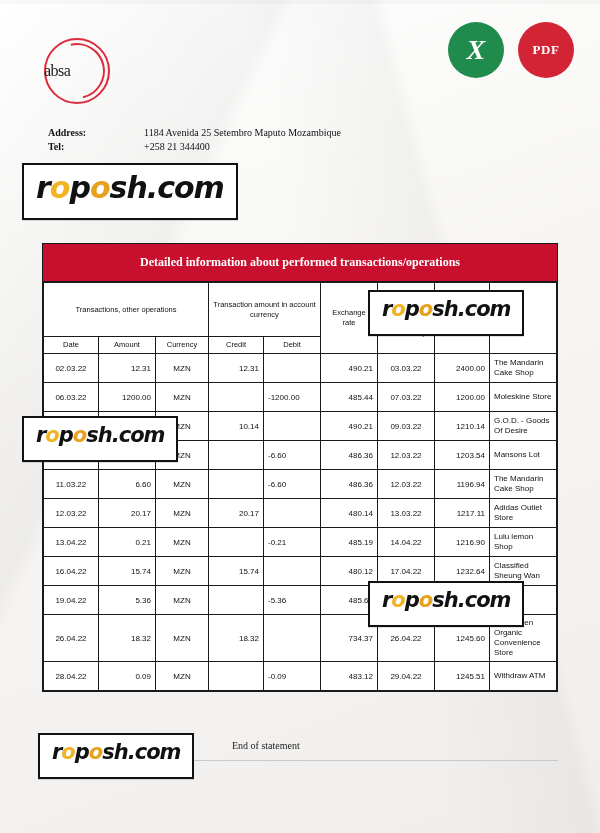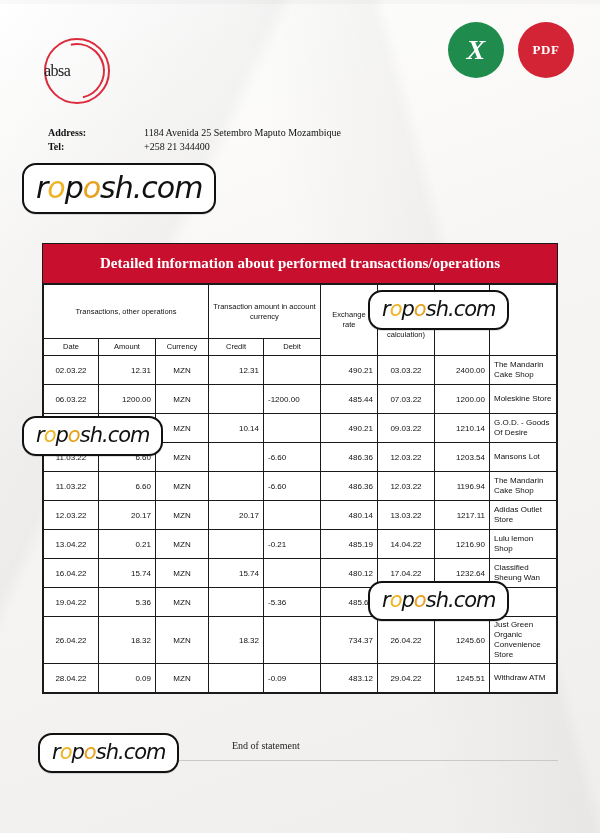--- a/index.html
+++ b/index.html
@@ -121,24 +121,24 @@
   }
   .addr .val {
     white-space: nowrap;
   }
 
   
   .wm {
     position: absolute;
     background: #ffffff;
     border: 2.5px solid #111;
-    border-radius: 14px;
-    padding: 5px 12px 7px 12px;
+    border-radius: 0;
+    padding: 5px 12px 13px 12px;
     font-family: "DejaVu Sans", sans-serif;
-    font-weight: normal;
+    font-weight: bold;
     font-style: italic;
     color: #111;
     letter-spacing: -1px;
     white-space: nowrap;
     box-shadow: 0 1px 0 rgba(0,0,0,0.12);
     z-index: 40;
   }
   .wm .o1 { color: #f0b323; }
   .wm .o2 { color: #e8a11c; }
 
@@ -157,21 +157,21 @@
     border: 1px solid #1a1a1a;
     background: #fff;
     box-sizing: border-box;
   }
   .title-bar {
     background: #c8102e;
     color: #fff;
     text-align: center;
     font-family: "Liberation Serif", serif;
     font-weight: bold;
-    font-size: 15px;
+    font-size: 12px;
     padding: 11px 4px;
     border-bottom: 1px solid #1a1a1a;
   }
   table.stmt {
     width: 100%;
     border-collapse: collapse;
     font-size: 8px;
     font-family: "Liberation Sans", sans-serif;
     color: #111;
   }

